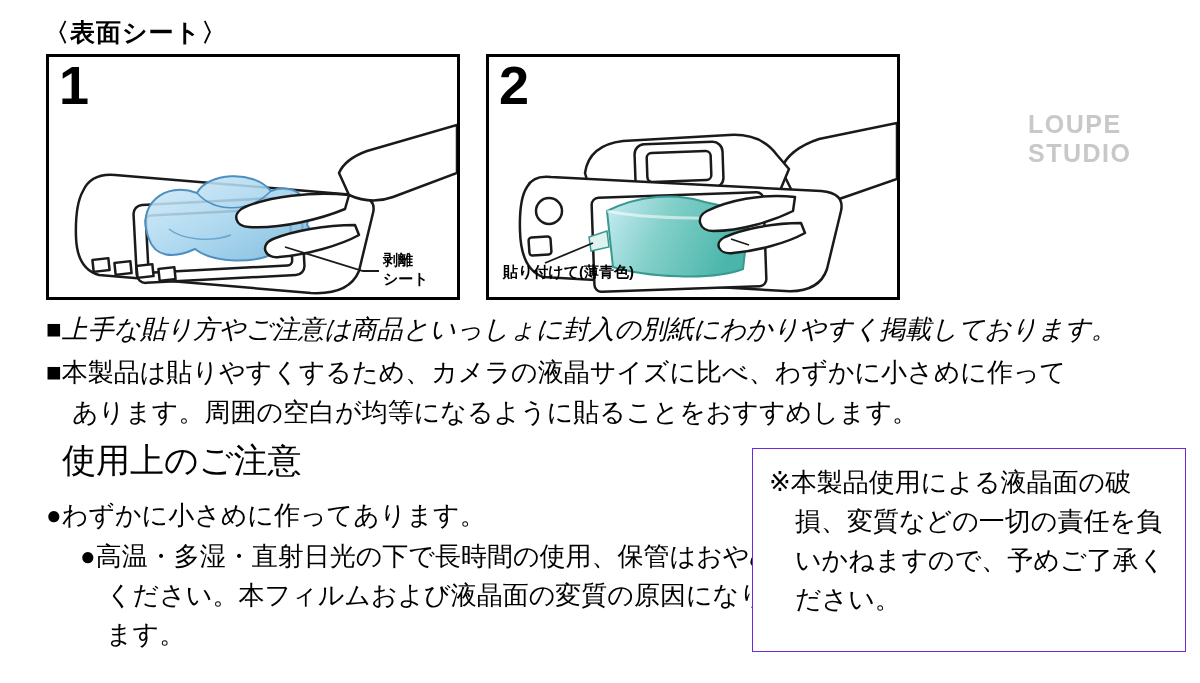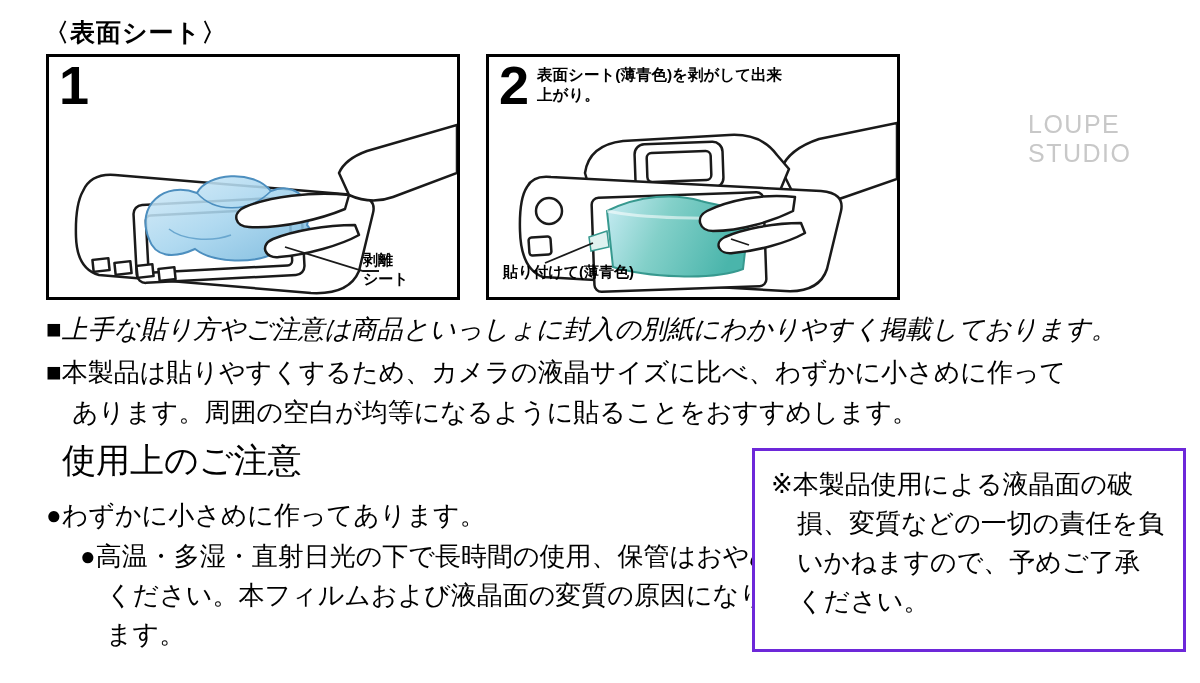--- a/index.html
+++ b/index.html
@@ -18,35 +18,35 @@
   }
   .panel-1 { left:46px; }
   .panel-2 { left:486px; }
   .step-head { position:absolute; left:10px; top:6px; display:flex; gap:10px; align-items:flex-start; }
   .step-num { font-size:54px; font-weight:900; line-height:0.85; letter-spacing:-2px; }
   .step-text { font-size:15.5px; font-weight:700; line-height:1.32; padding-top:2px; }
   .step-text-1 { width:318px; }
   .step-text-2 { width:250px; }
   .step-illustration { position:absolute; left:0; bottom:0; width:408px; height:176px; }
   .p1-film-label {
-    position:absolute; left:314px; top:194px;
+    position:absolute; left:334px; top:194px;
     font-size:15px; font-weight:700; line-height:1.25; white-space:pre-line;
   }
   .p2-film-label {
     position:absolute; left:14px; top:206px;
     font-size:15px; font-weight:700;
   }
   .p2-tip {
     position:absolute; left:228px; top:166px; width:168px;
     font-size:14.5px; font-weight:700; line-height:1.4;
     text-indent:-1em; padding-left:1em;
   }
   .watermark {
     position:absolute; left:1028px; top:110px;
-    font-size:25px; letter-spacing:1.5px; font-weight:400; color:#c8c8c8;
+    font-size:25px; letter-spacing:1.5px; font-weight:700; color:#c8c8c8;
   }
   .note1 {
     position:absolute; left:46px; top:312px;
     font-size:26px; white-space:nowrap;font-style:italic;
   }
   .note2 {
     position:absolute; left:46px; top:352px; width:1005px;
     font-size:26px; line-height:1.55;
     padding-left:26px; text-indent:-26px;
   }
@@ -57,21 +57,21 @@
   .caution-item1 {
     position:absolute; left:46px; top:498px; font-size:26px;
   }
   .caution-item2 {
     position:absolute; left:46px; top:537px; width:672px;
     font-size:26px; line-height:1.5;
     padding-left:26px; text-indent:-26px;margin-left:34px;
   }
   .disclaimer-box {
     position:absolute; left:752px; top:448px; width:434px; height:204px;
-    border:3px solid #6d28d9; box-sizing:border-box; background:#fff;
+    border:1px solid #6d28d9; box-sizing:border-box; background:#fff;
   }
   .disclaimer-text {
     margin:14px 16px; font-size:26px; line-height:1.5;
     padding-left:1em; text-indent:-1em;
   }
 </style>
 </head>
 <body>
 
 <div class="title">〈表面シート〉</div>
@@ -111,21 +111,20 @@
     </g>
     <polyline points="236,126 314,150 330,150" fill="none" stroke="#1a1a1a" stroke-width="1.8"></polyline>
   </svg>
   <div class="p1-film-label">剥離
 シート</div>
 </div>
 
 <div class="panel panel-2">
   <div class="step-head">
     <div class="step-num">2</div>
-    <div class="step-text step-text-2">表面シート(薄青色)を剥がして出来上がり。</div>
   </div>
   <svg class="step-illustration" viewBox="0 0 408 176" xmlns="http://www.w3.org/2000/svg">
     <defs>
       <linearGradient id="gTeal" x1="0" y1="0" x2="1" y2="0.25">
         <stop offset="0" stop-color="#c8ecf4"></stop>
         <stop offset="0.45" stop-color="#83d0c9"></stop>
         <stop offset="1" stop-color="#4ab5ab"></stop>
       </linearGradient>
     </defs>
     <g fill="#fff" stroke="#1a1a1a" stroke-width="2.5" stroke-linejoin="round">

